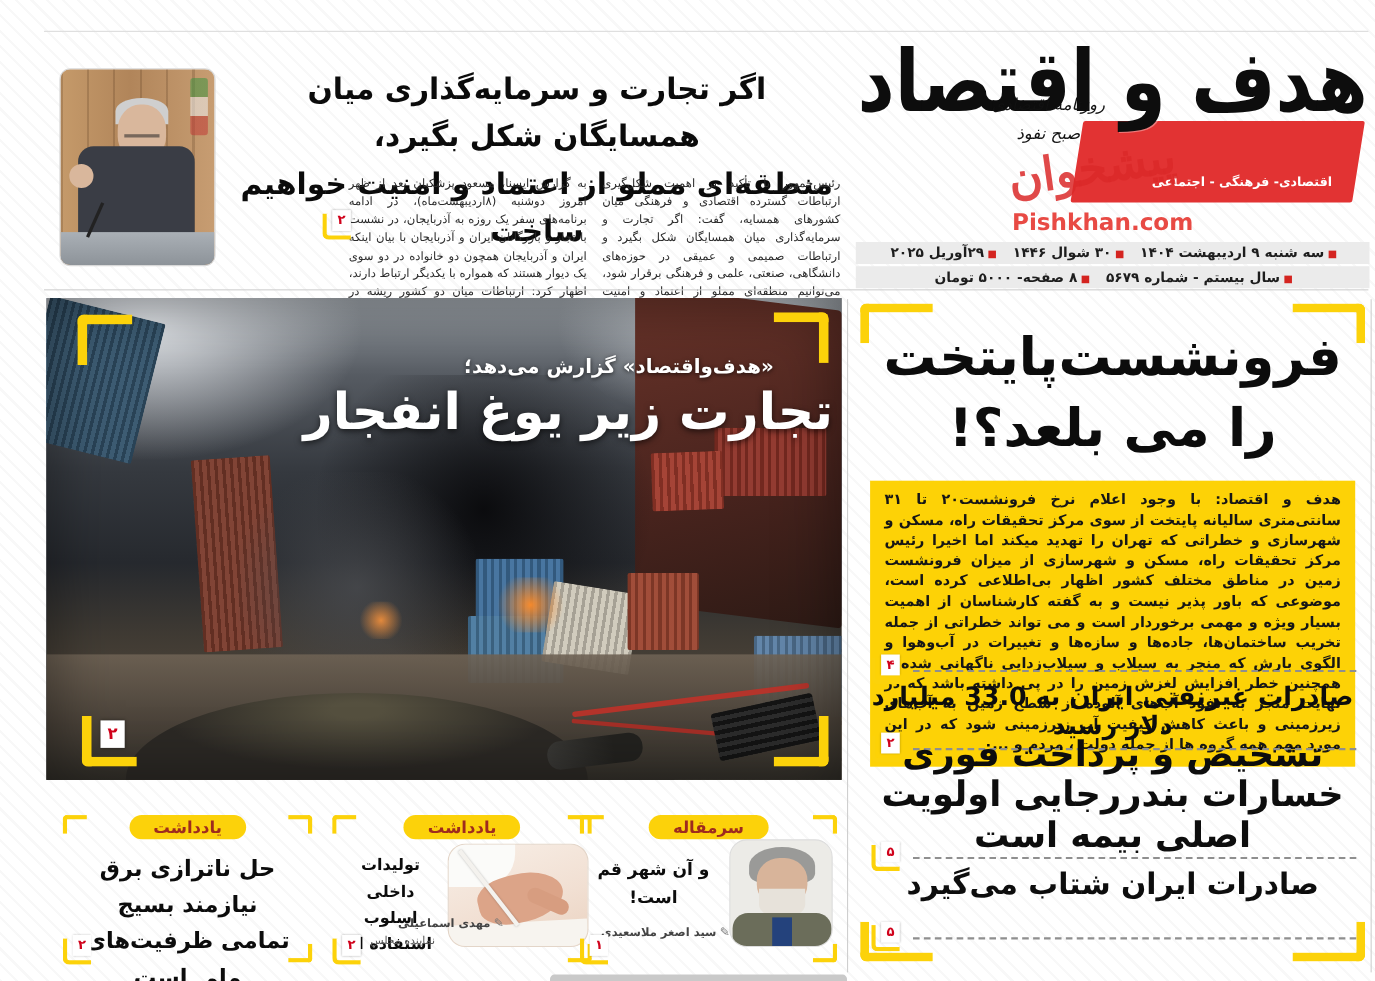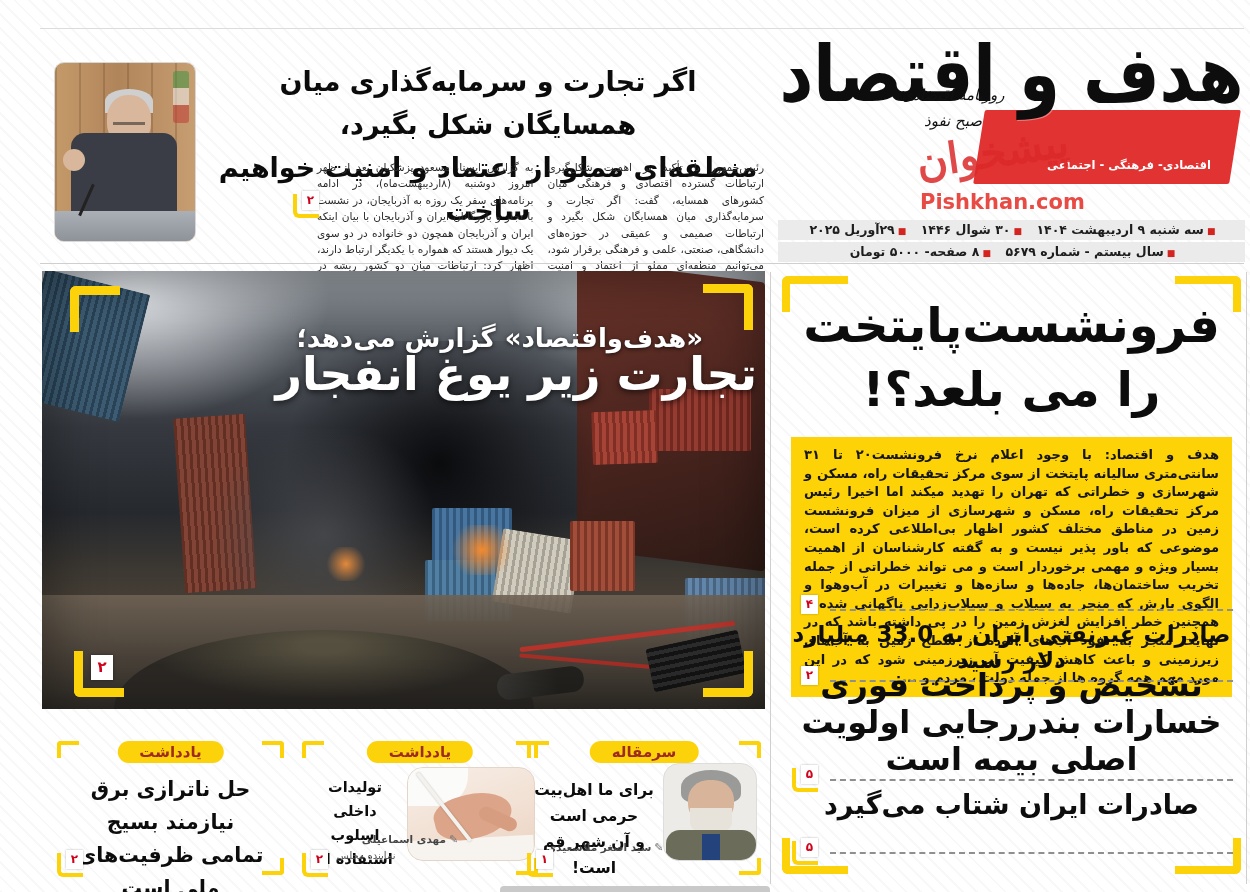--- a/index.html
+++ b/index.html
@@ -83,21 +83,21 @@
   .ph-fire1 { position:absolute; left:56%; top:58%; width:70px; height:50px; background:radial-gradient(circle, rgba(255,140,40,.95), rgba(255,80,20,0) 70%); }
   .ph-fire2 { position:absolute; left:39%; top:63%; width:44px; height:34px; background:radial-gradient(circle, rgba(255,150,60,.85), rgba(255,80,20,0) 70%); }
   .ph-ground { position:absolute; left:0; right:0; bottom:0; height:26%; background:linear-gradient(180deg, rgba(110,98,84,.9), #4a4239 55%, #33302a); }
   .ph-puddle { position:absolute; left:10%; bottom:0; width:58%; height:18%; background:radial-gradient(ellipse at 50% 20%, #55503f 0 8%, #2c2925 60%); border-radius:50% 50% 0 0 / 100% 100% 0 0; }
   .ph-hose1 { position:absolute; right:4%; bottom:16%; width:30%; height:5px; background:#b5342b; transform:rotate(-7deg); border-radius:3px; }
   .ph-hose2 { position:absolute; right:10%; bottom:10%; width:24%; height:4px; background:#a52f27; transform:rotate(5deg); border-radius:3px; }
   .ph-cyl { position:absolute; left:63%; bottom:3%; width:12%; height:26px; background:linear-gradient(90deg,#3a3936,#23221f 70%); border-radius:12px; transform:rotate(-7deg); }
   .ph-grid { position:absolute; right:3%; bottom:6%; width:13%; height:44px; background:repeating-linear-gradient(0deg,#141414 0 4px,#2c2c2c 4px 8px); transform:rotate(-12deg); border-radius:3px; }
   .ph-vig { position:absolute; inset:0; box-shadow:inset 0 0 60px rgba(0,0,0,.45); }
 
-  .ph-kicker { position:absolute; right:62px; top:52px; color:#fff; font-size:26px; font-weight:800; text-shadow:0 1px 4px rgba(0,0,0,.7); }
+  .ph-kicker { position:absolute; right:62px; top:52px; color:#fff; font-size:18px; font-weight:800; text-shadow:0 1px 4px rgba(0,0,0,.7); }
   .ph-head { position:absolute; right:8px; top:76px; color:#fff; font-size:46px; font-weight:900; letter-spacing:-1px; text-shadow:0 2px 6px rgba(0,0,0,.65); }
 
   .corner { position:absolute; width:50px; height:46px; border-color:#fcd20a; border-style:solid; border-width:0; }
   .c-tl { left:28px; top:15px; border-left-width:9px; border-top-width:9px; border-radius:6px 0 0 0; }
   .c-tr { right:12px; top:13px; border-right-width:9px; border-top-width:9px; border-radius:0 6px 0 0; }
   .c-bl { left:32px; bottom:12px; border-left-width:9px; border-bottom-width:9px; border-radius:0 0 0 6px; }
   .c-br { right:12px; bottom:12px; border-right-width:9px; border-bottom-width:9px; border-radius:0 0 6px 0; }
   .c-bl b { position:absolute; left:8px; bottom:8px; width:22px; height:25px; background:#fff; color:#d0021b;
     font-size:15px; font-weight:bold; text-align:center; line-height:25px; box-shadow:0 0 3px rgba(0,0,0,.4); }
 
@@ -338,21 +338,20 @@
     <div class="bx bx-tr2"></div>
     <div class="pill">سرمقاله</div>
     <div class="ba-photo">
       <div class="bap-hair"></div>
       <div class="bap-face"></div>
       <div class="bap-beard"></div>
       <div class="bap-jacket"></div>
       <div class="bap-shirt"></div>
     </div>
     <div class="ba-head">
-      <div>برای ما اهل‌بیت حرمی است</div>
       <div>و آن شهر قم است!</div>
     </div>
     <div class="author ba-author">
       <span class="pen-ic">✎</span><span>سید اصغر ملاسعیدی</span>
     </div>
     <div class="abs pgmark bb-mark">
       <b>۱</b>
     </div>
   </div>
 

